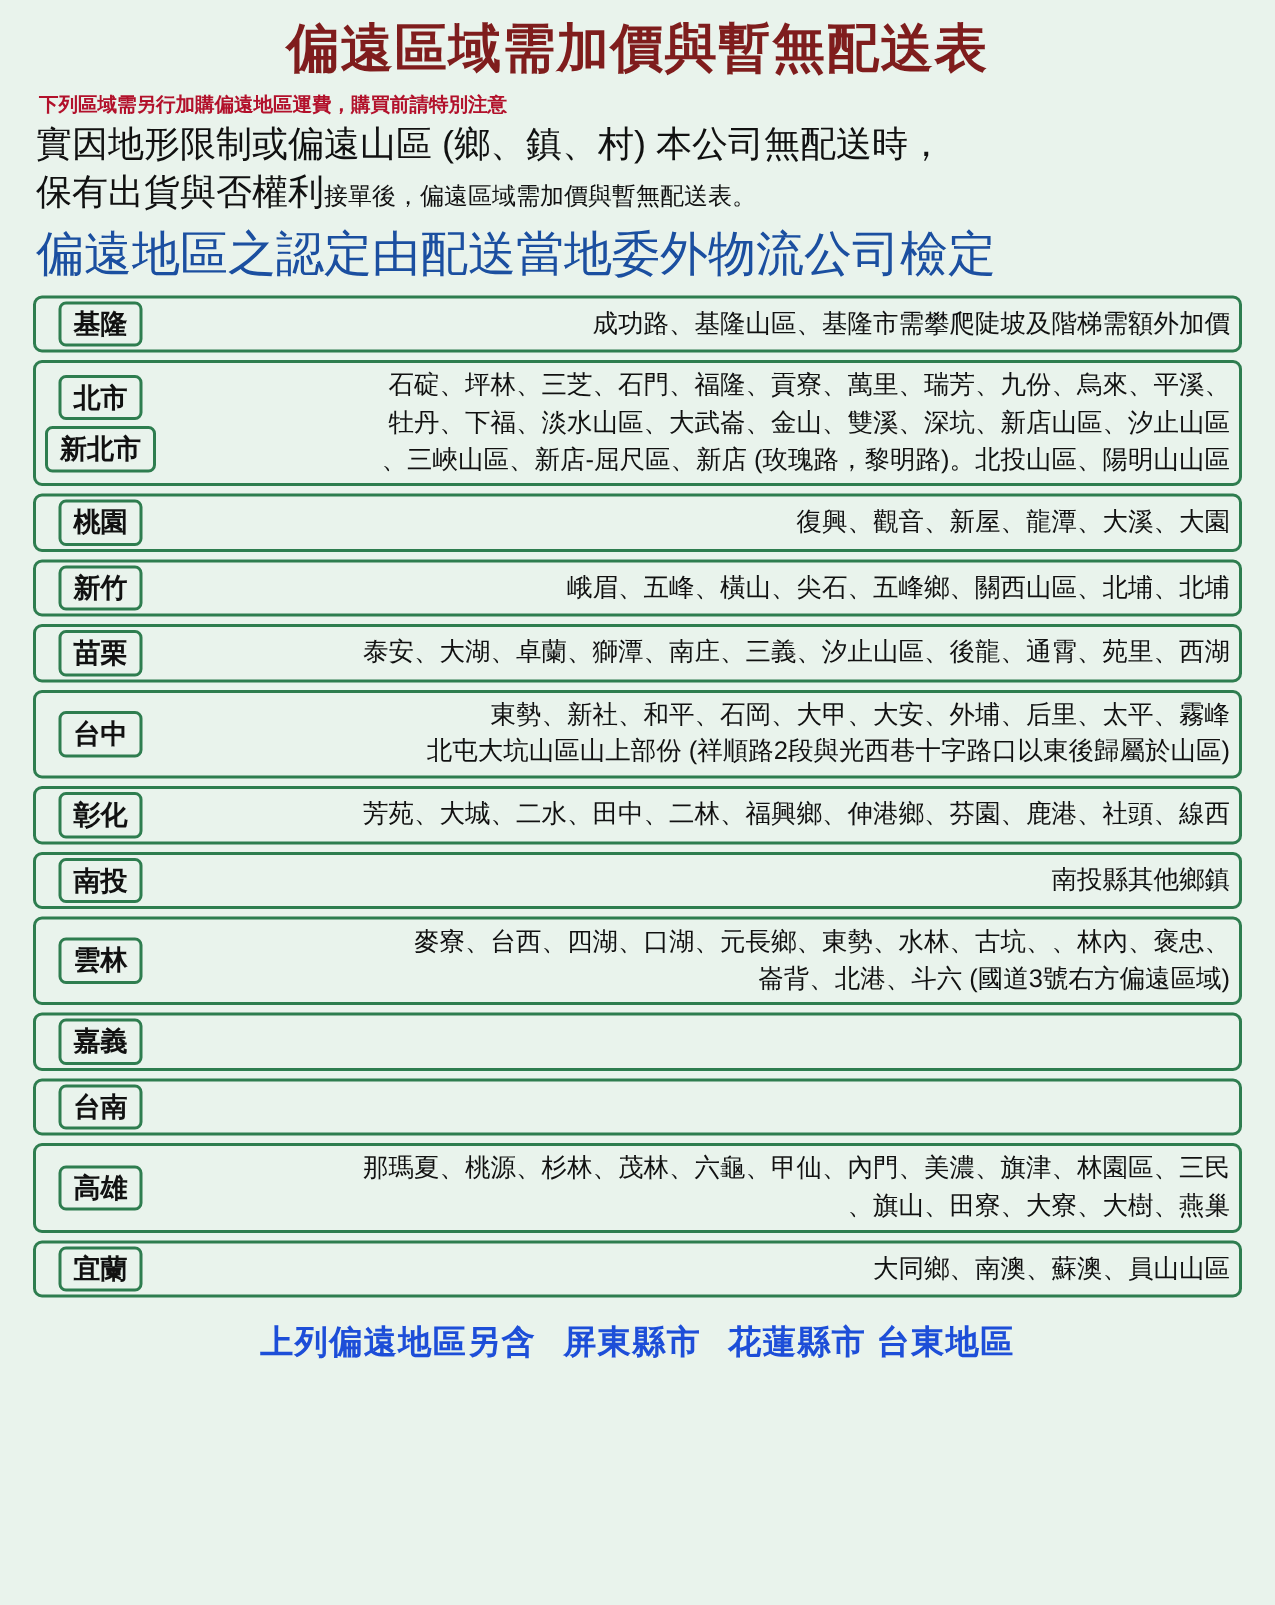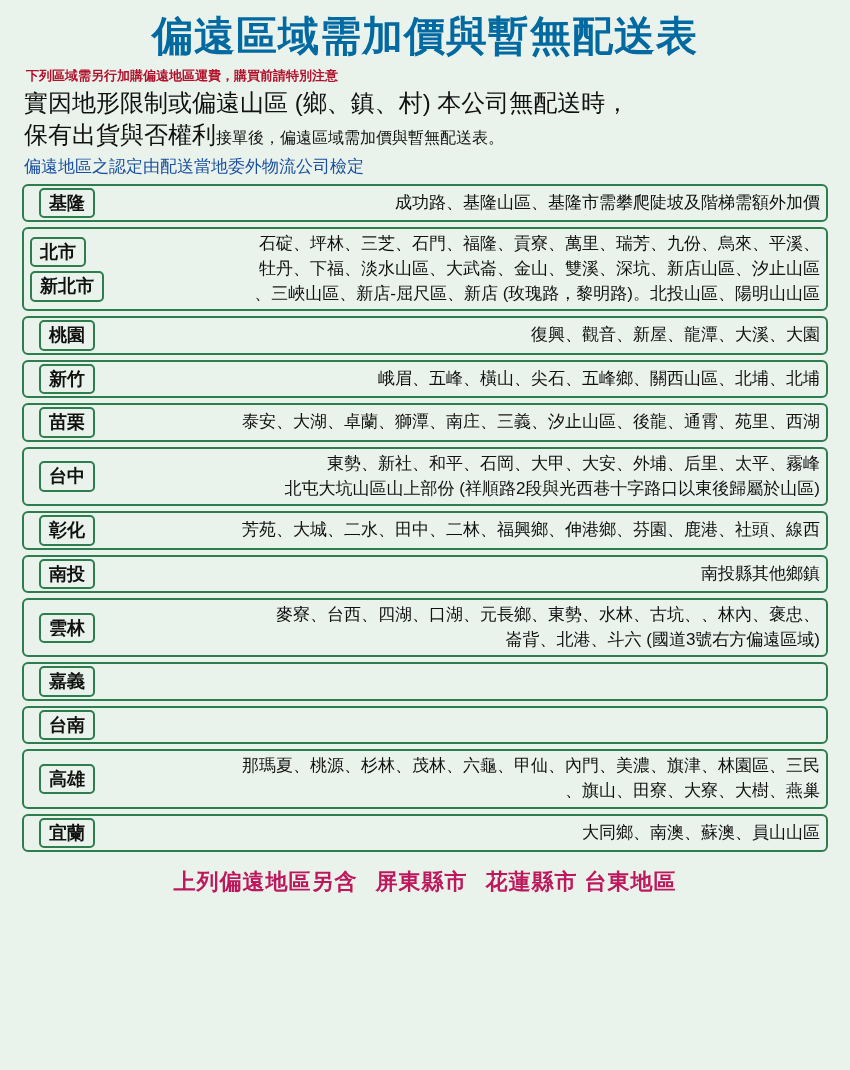--- a/index.html
+++ b/index.html
@@ -16,23 +16,23 @@
   }
   .page {
     width: 850px;
     height: 1070px;
     box-sizing: border-box;
     padding: 0 16px;
     position: relative;
   }
   .title {
     text-align: center;
-    font-size: 41px;
-    font-weight: bold;
-    color: #0369a1;
+    font-size: 35px;
+    font-weight: bold;
+    color: #7f1d1d;
     letter-spacing: 1px;
     padding-top: 14px;
     line-height: 1.1;
   }
   .subtitle {
     font-size: 13px;
     font-weight: bold;
     color: #b2112b;
     padding: 8px 0 2px 10px;
     letter-spacing: 0px;
@@ -40,21 +40,21 @@
   .para {
     font-size: 24px;
     color: #111;
     padding-left: 8px;
     line-height: 1.35;
   }
   .para .small {
     font-size: 16px;
   }
   .blue-line {
-    font-size: 17px;
+    font-size: 32px;
     color: #1b4fa0;
     padding-left: 8px;
     padding-top: 4px;
     padding-bottom: 4px;
     line-height: 1.3;
   }
   .table {
     margin: 2px 6px 0 6px;
   }
   .row {
@@ -83,42 +83,42 @@
     color: #111;
     padding: 2px 8px;
     line-height: 1.25;
     text-align: center;
     white-space: nowrap;
   }
   .label-stack {
     display: flex;
     flex-direction: column;
     gap: 4px;
-    align-items: flex-start;
+    align-items: center;
     justify-content: center;
   }
   .row .content-cell {
     flex: 1;
     display: flex;
     flex-direction: column;
     justify-content: center;
     padding: 3px 6px 3px 8px;
     text-align: right;
   }
   .content-line {
     font-size: 17px;
     line-height: 1.45;
     color: #111;
     white-space: nowrap;
   }
   .footer {
     text-align: center;
     font-size: 22px;
     font-weight: bold;
-    color: #be185d;
+    color: #1d4ed8;
     padding-top: 10px;
     letter-spacing: 1px;
   }
   .footer .gap {
     display: inline-block;
     width: 18px;
   }
 </style>
 </head>
 <body>

